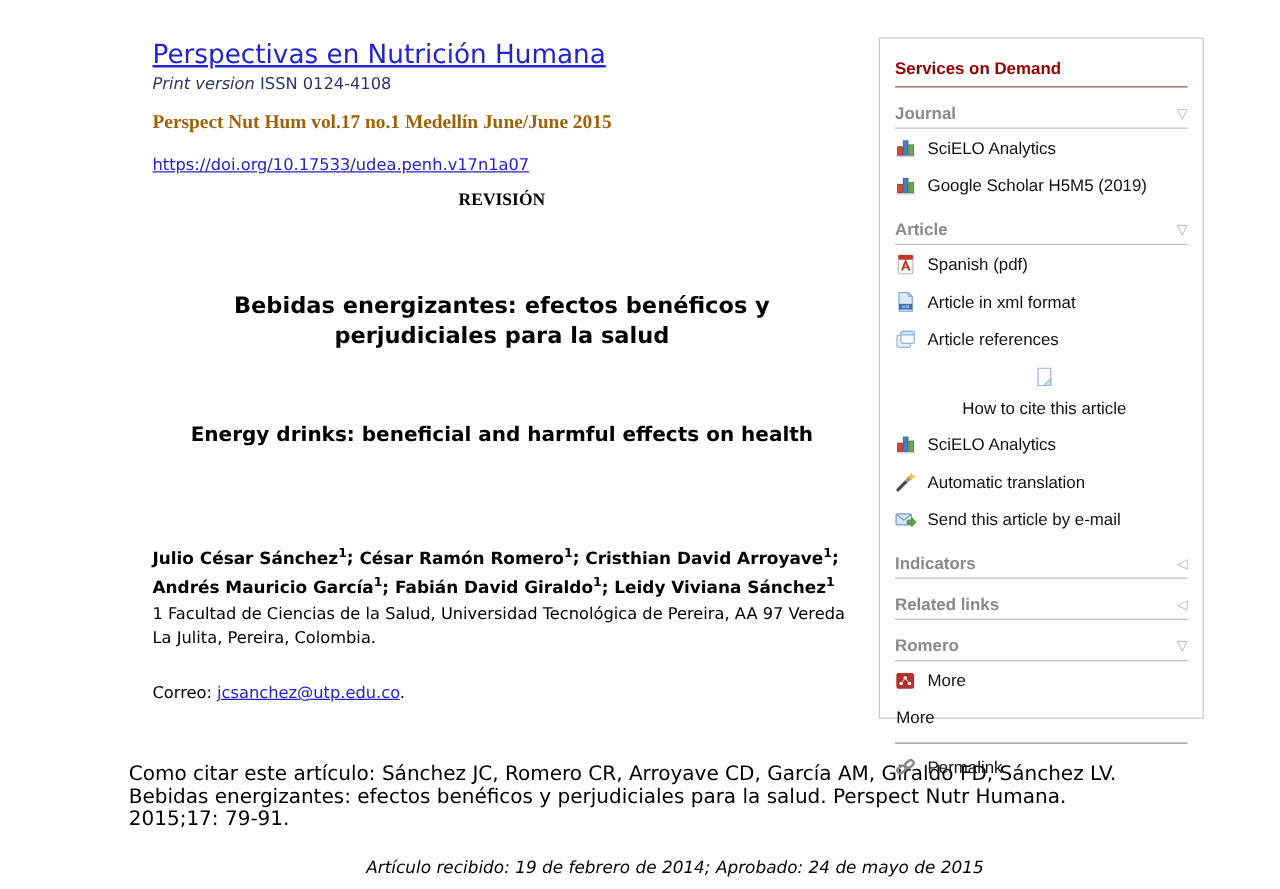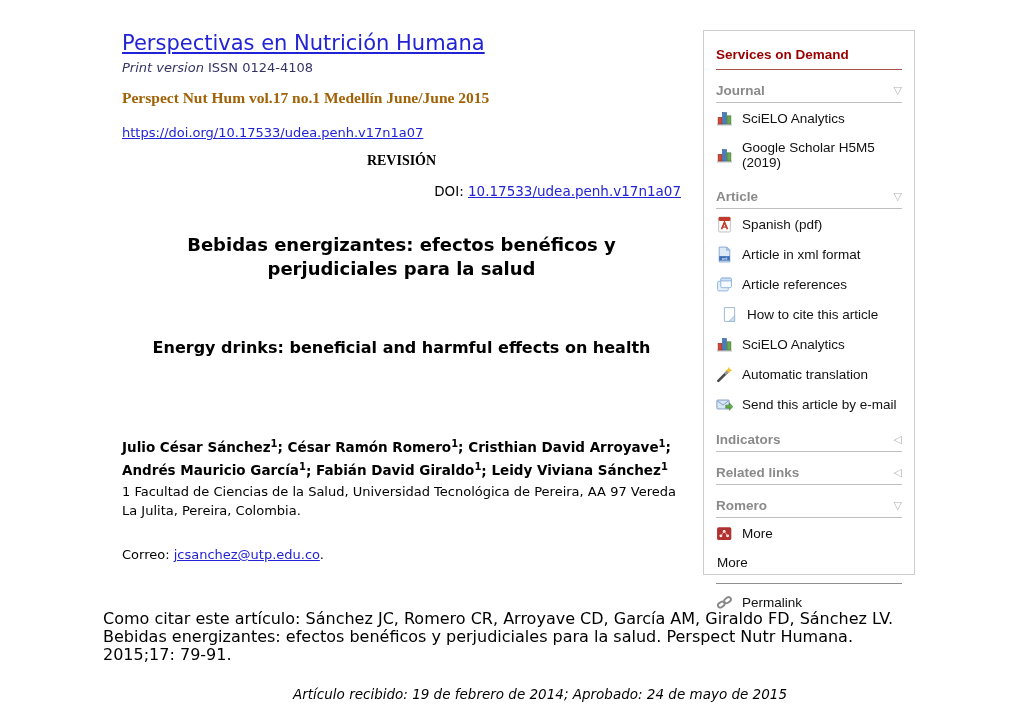--- a/index.html
+++ b/index.html
@@ -27,58 +27,55 @@
   .authors sup { font-size:10px; }
   .affiliation { top:452px; font-size:13px; line-height:19px; width:566px; }
   .email-line { top:517px; font-size:13px; }
   .email-line a { color:#2323d6; text-decoration:underline;margin-top:20px; }
 
   .citation { position:absolute; left:103px; top:610px; width:795px; font-size:16px; line-height:18px; }
   .received { position:absolute; left:130px; top:686px; width:820px; text-align:center;
               font-style:italic; font-size:13.5px; }
 
   
-  .sidebar { position:absolute; left:703px; top:30px; width:212px; height:545px;
+  .sidebar { position:absolute; left:703px; top:30px; width:260px; height:545px;
              border:1px solid #cccccc; background:#ffffff; padding:10px 12px 13px 12px;
              font-family:"Liberation Sans", sans-serif; }
   .sb-title { color:#990000; font-weight:bold; font-size:13.5px; padding:6px 0 7px 0;
               border-bottom:1px solid #a85050; }
   .sb-header { color:#8a8a8a; font-weight:bold; font-size:13.5px; margin-top:13px;
                padding-bottom:4px; border-bottom:1px solid #bfbfbf;
                display:flex; justify-content:space-between; align-items:center; }
   .sb-header .chev { color:#b0b0b0; font-size:11px; font-weight:normal; }
   .sb-item { display:flex; align-items:center; gap:9px; padding:6px 0; margin-top:1px;
              font-size:13.5px; color:#111; text-decoration:none; }
   .sb-item.noicon { padding-left:1px; }
   .sb-item .ic { width:17px; height:17px; flex:0 0 17px; display:inline-block; }
   .sb-item .ic svg { width:17px; height:17px; display:block; }
-  .sb-item.indent { padding-left:5px; }
+  .sb-item.indent { padding-left:5px;flex-direction:column; }
   .sb-divider { border-top:1px solid #8f8f8f; margin:7px 0 4px 0; }
 </style>
 </head>
 <body>
 
 <div class="main-col">
   <a class="abs journal-title">Perspectivas en Nutrición Humana</a>
 
   <div class="abs print-line">
     <span class="it">Print version</span><span> ISSN 0124-4108</span>
   </div>
 
   <div class="abs issue-info">Perspect Nut Hum vol.17 no.1 Medellín June/June 2015</div>
 
   <div class="abs doi-url">
     <a>https://doi.org/10.17533/udea.penh.v17n1a07</a>
   </div>
 
   <div class="abs revision">REVISIÓN</div>
 
-  <div class="abs doi-line">
-    <span>DOI: </span><a>10.17533/udea.penh.v17n1a07</a>
-  </div>
 
   <h1 class="abs title-es">Bebidas energizantes: efectos benéficos y perjudiciales para la salud</h1>
 
   <h2 class="abs title-en">Energy drinks: beneficial and harmful effects on health</h2>
 
   <div class="abs authors" id="authors"><span>Julio César Sánchez<sup>1</sup></span>; <span>César Ramón Romero<sup>1</sup></span>; <span>Cristhian David Arroyave<sup>1</sup></span>; <span>Andrés Mauricio García<sup>1</sup></span>; <span>Fabián David Giraldo<sup>1</sup></span>; <span>Leidy Viviana Sánchez<sup>1</sup></span></div>
 
   <div class="abs affiliation">1 Facultad de Ciencias de la Salud, Universidad Tecnológica de Pereira, AA 97 Vereda La Julita, Pereira, Colombia.</div>
 
   <div class="abs email-line">

